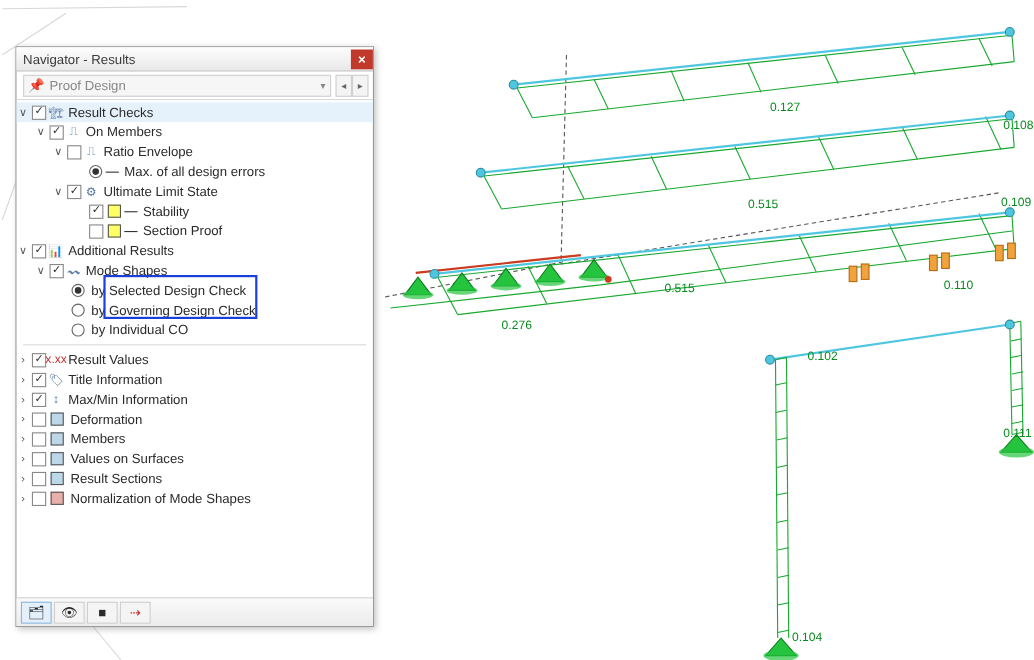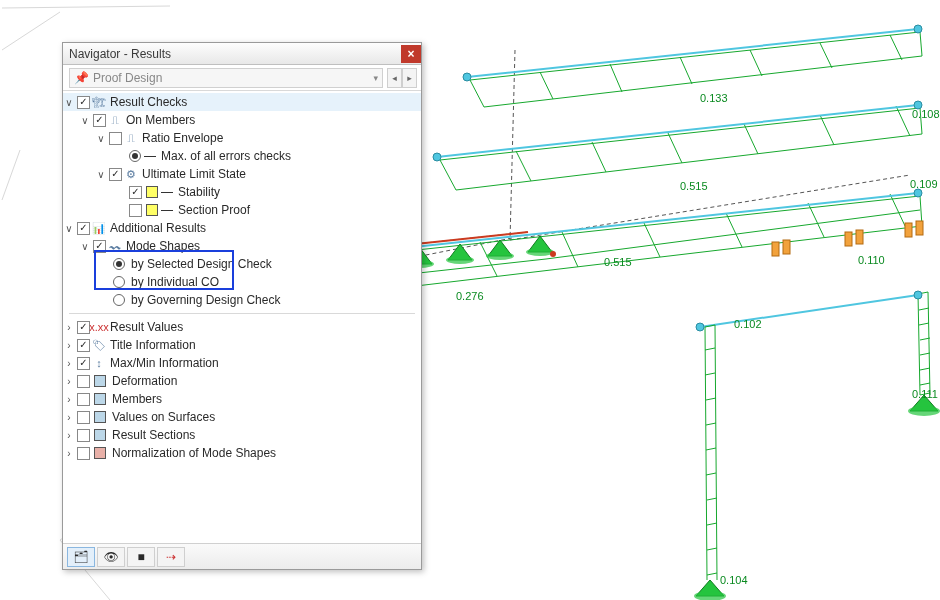--- a/index.html
+++ b/index.html
@@ -16,29 +16,28 @@
   }
   .viewport {
     position: absolute;
     inset: 0;
     z-index: 0;
   }
   .panel {
     position: absolute;
     left: 14px;
     top: 42px;
-    width: 360px;
+    width: 326px;
     height: 528px;
     background: #ffffff;
     border: 1px solid #9a9a9a;
     box-shadow: 2px 2px 6px rgba(0,0,0,.25);
     z-index: 10;
     display: flex;
     flex-direction: column;
-    margin-left: 48px;
   }
   .panel-title {
     display: flex;
     align-items: center;
     height: 22px;
     background: linear-gradient(#fdfdfd,#e8e8e8);
     border-bottom: 1px solid #bfbfbf;
     padding: 0 0 0 6px;
     font-size: 12px;
     color: #3a3a3a;
@@ -349,21 +348,21 @@
     <circle cx="918" cy="105" r="4"></circle>
     <circle cx="395" cy="249" r="4"></circle>
     <circle cx="918" cy="193" r="4"></circle>
     <circle cx="700" cy="327" r="4"></circle>
     <circle cx="918" cy="295" r="4"></circle>
   </g>
 
   <circle cx="553" cy="254" r="3" fill="#cc3a20"></circle>
 </svg>
 
-<div class="model-label" style="left:700px;top:92px">0.133</div>
+<div class="model-label" style="left:700px;top:92px">0.127</div>
 <div class="model-label" style="left:912px;top:108px">0.108</div>
 <div class="model-label" style="left:680px;top:180px">0.515</div>
 <div class="model-label" style="left:910px;top:178px">0.109</div>
 <div class="model-label" style="left:604px;top:256px">0.515</div>
 <div class="model-label" style="left:858px;top:254px">0.110</div>
 <div class="model-label" style="left:456px;top:290px">0.276</div>
 <div class="model-label" style="left:734px;top:318px">0.102</div>
 <div class="model-label" style="left:912px;top:388px">0.111</div>
 <div class="model-label" style="left:720px;top:574px">0.104</div>
 
@@ -411,21 +410,21 @@
       <span class="icon">⎍</span>
       <span class="lbl">Ratio Envelope</span>
     </div>
     <div class="row">
       <span class="indent"></span>
         <span class="indent"></span>
         <span class="indent"></span>
         <span class="indent"></span>
       <span class="radio sel"></span>
       <span class="dash"></span>
-      <span class="lbl">Max. of all errors checks</span>
+      <span class="lbl">Max. of all design errors</span>
     </div>
 
     <div class="row">
       <span class="indent"></span>
         <span class="indent"></span>
       <span class="exp">∨</span>
       <span class="cb checked"></span>
       <span class="icon">⚙</span>
       <span class="lbl">Ultimate Limit State</span>
     </div>
@@ -468,28 +467,28 @@
         <span class="indent"></span>
         <span class="indent"></span>
       <span class="radio sel"></span>
       <span class="lbl">by Selected Design Check</span>
     </div>
     <div class="row">
       <span class="indent"></span>
         <span class="indent"></span>
         <span class="indent"></span>
       <span class="radio"></span>
+      <span class="lbl">by Governing Design Check</span>
+    </div>
+    <div class="row">
+      <span class="indent"></span>
+        <span class="indent"></span>
+        <span class="indent"></span>
+      <span class="radio"></span>
       <span class="lbl">by Individual CO</span>
-    </div>
-    <div class="row">
-      <span class="indent"></span>
-        <span class="indent"></span>
-        <span class="indent"></span>
-      <span class="radio"></span>
-      <span class="lbl">by Governing Design Check</span>
     </div>
 
     <hr>
 
     <div class="row">
       <span class="exp">›</span>
       <span class="cb checked"></span>
       <span class="icon" style="color:#c33">x.xx</span>
       <span class="lbl">Result Values</span>
     </div>

